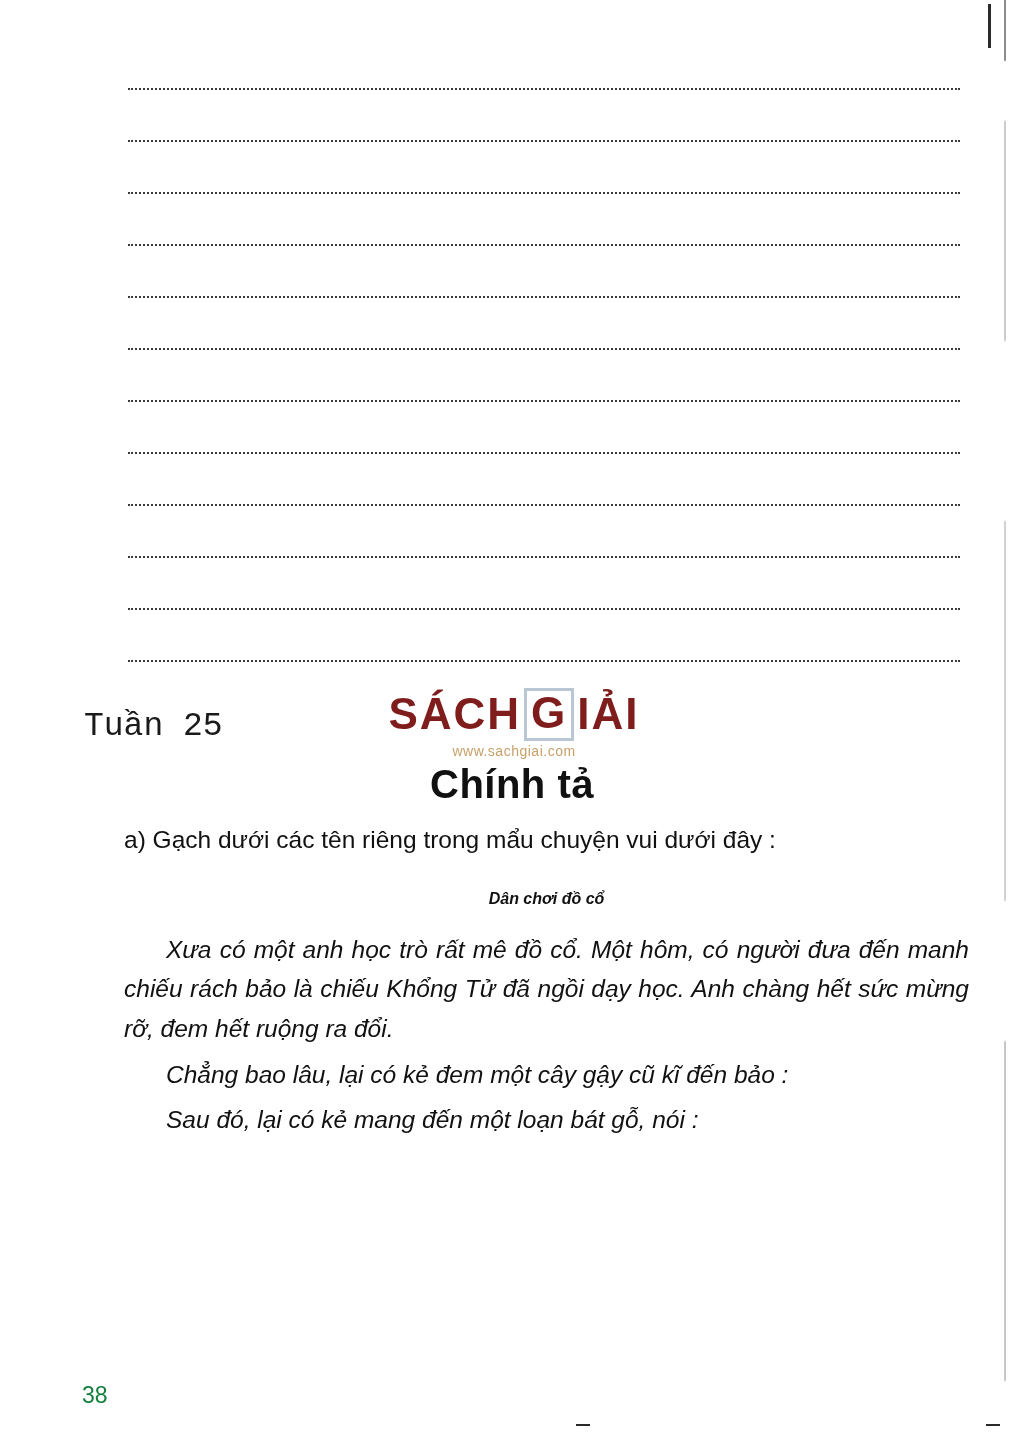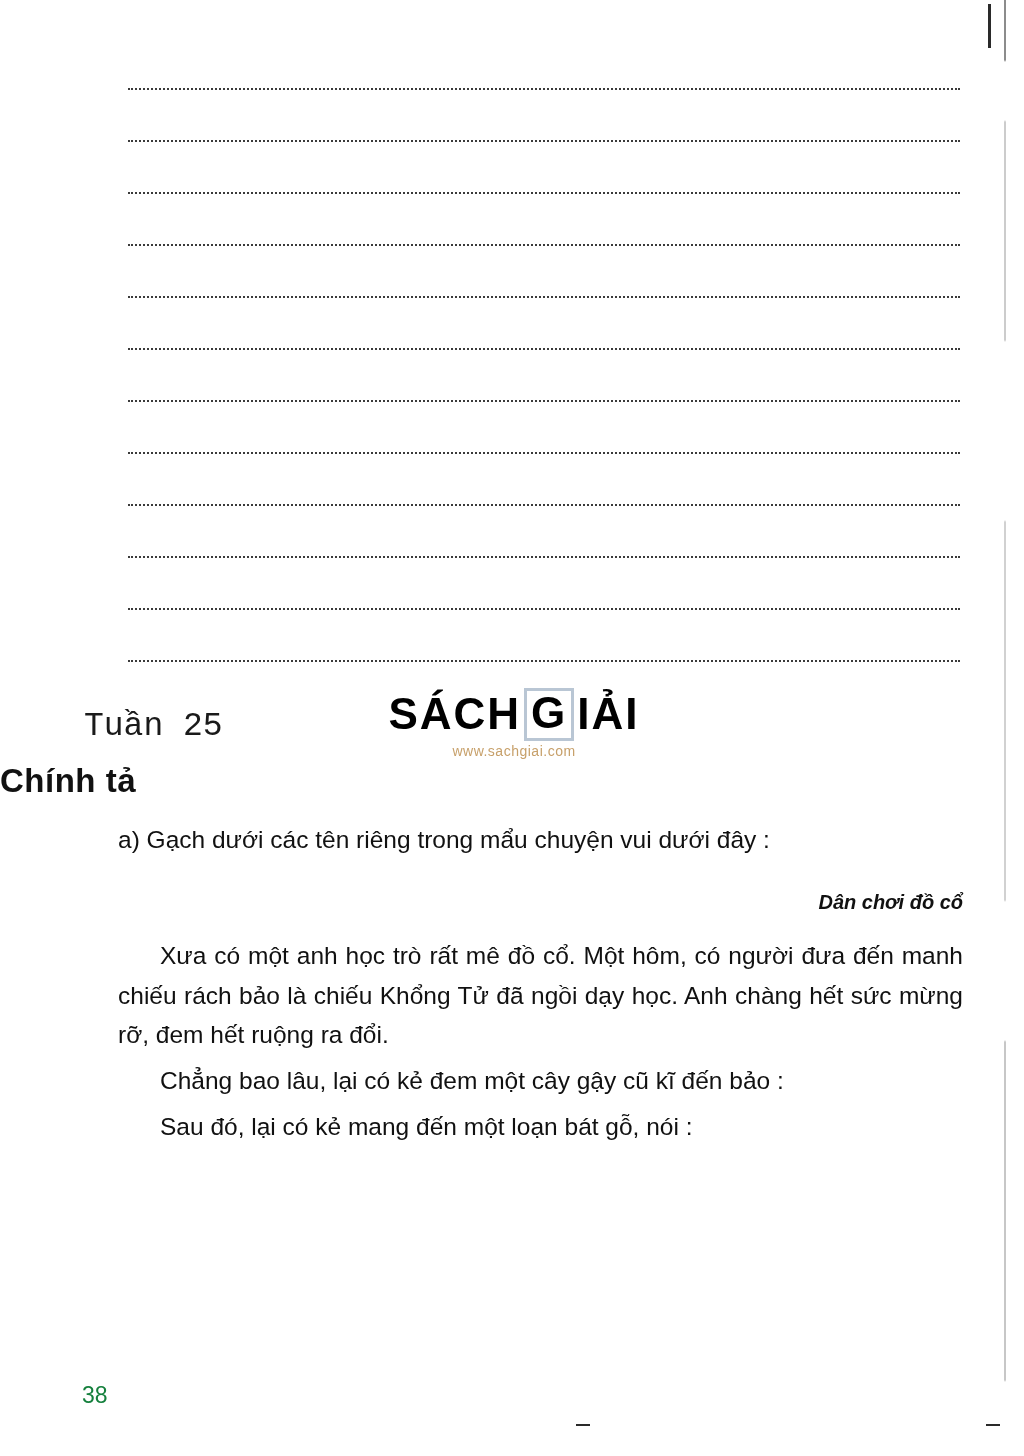--- a/index.html
+++ b/index.html
@@ -61,21 +61,21 @@
     pointer-events: none;
     user-select: none;
   }
   .wm-row {
     display: flex;
     align-items: center;
     justify-content: center;
     font-size: 44px;
     font-weight: bold;
     letter-spacing: 2px;
-    color: #000000;
+    color: #7f1d1d;
     font-family: "Liberation Sans", sans-serif;
   }
   .wm-box {
     display: inline-block;
     border: 3px solid #b9c6d4;
     padding: 0 4px 2px 4px;
     margin: 0 3px;
     line-height: 1.02;
   }
   .wm-url {
@@ -92,50 +92,51 @@
     top: 708px;
     font-size: 33px;
     color: #1a1a1a;
     font-family: Liberation Mono, monospace;
   }
   .subject-title {
     position: absolute;
     left: 0;
     top: 762px;
     width: 1024px;
-    text-align: left;
-    font-size: 33px;
+    text-align: center;
+    font-size: 40px;
     font-weight: bold;
     color: #111111;
     letter-spacing: 0.5px;
   }
   .content {
     position: absolute;
-    left: 118px;
+    left: 124px;
     top: 820px;
     width: 845px;
     font-size: 24.5px;
     line-height: 1.62;
     color: #111111;
     text-align: justify;
   }
   .q-line {
     margin: 0 0 26px 0;
     text-align: left;
   }
   .story-title {
     margin: 0 0 18px 0;
-    text-align: right;
+    text-align: center;
     font-weight: bold;
     font-style: italic;
-    font-size: 20px;
+    font-size: 16px;
   }
   .para {
     margin: 0 0 6px 0;
     text-indent: 42px;
+    font-style: italic;
   }
   .dash-para {
     margin: 0 0 6px 0;
     text-indent: 42px;
   }
   .page-number {
     position: absolute;
     left: 82px;
     top: 1382px;
     font-size: 23px;

